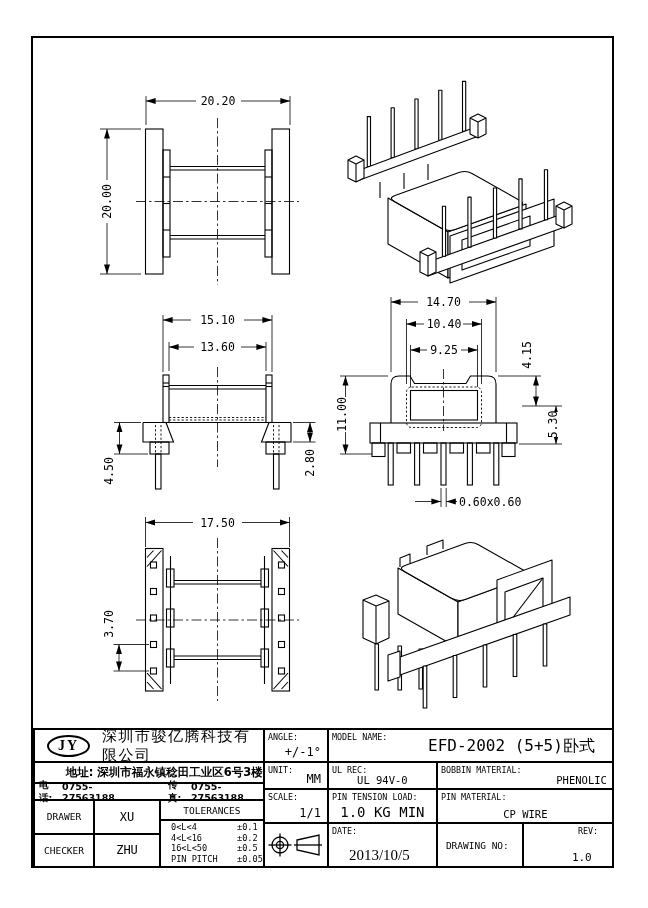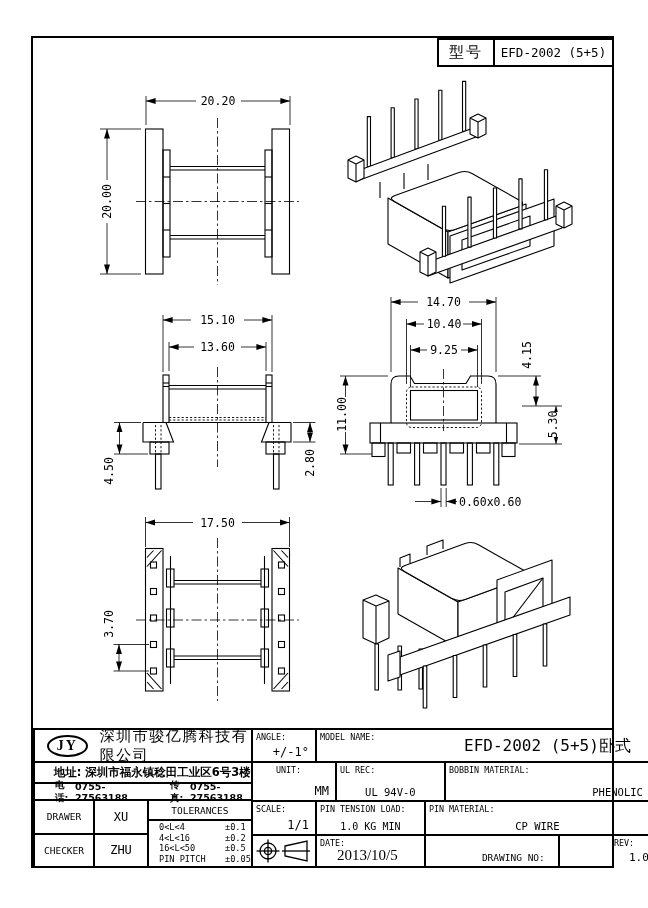--- a/index.html
+++ b/index.html
@@ -21,48 +21,48 @@
   .tb *{box-sizing:border-box;}
   .tb-left{width:279px;border-right:2px solid #000;display:flex;flex-direction:column;}
   .company-row{height:33px;border-bottom:2px solid #000;display:flex;align-items:center;}
   .logo{width:52px;height:22px;border:2px solid #000;border-radius:50%;margin-left:12px;
         display:flex;align-items:center;justify-content:center;
         font-family:"Liberation Serif",serif;font-weight:bold;font-size:14px;letter-spacing:2px;}
   .cname{margin-left:12px;font-family:"DejaVu Sans",sans-serif;font-size:15px;letter-spacing:1.5px;font-weight:500;}
   .addr-row{height:21px;border-bottom:2px solid #000;display:flex;align-items:center;
         font-family:"DejaVu Sans",sans-serif;font-size:11.5px;font-weight:600;padding-left:4px;justify-content:flex-end;}
   .phone-row{height:17px;border-bottom:2px solid #000;display:flex;align-items:center;
-        font-family:"DejaVu Sans",sans-serif;font-size:9.5px;font-weight:700;padding-left:20px;}
+        font-family:"DejaVu Sans",sans-serif;font-size:9.5px;font-weight:700;padding-left:4px;}
   .phone-row .fax{margin-left:34px;}
   .tb-left-bottom{flex:1;display:flex;}
   .col-sign{width:60px;border-right:2px solid #000;display:flex;flex-direction:column;}
-  .col-sign2{width:54px;border-right:2px solid #000;display:flex;flex-direction:column;}
+  .col-sign2{width:66px;border-right:2px solid #000;display:flex;flex-direction:column;}
   .sig-cell{flex:1;display:flex;align-items:center;justify-content:center;font-size:9.5px;}
   .sig-cell.topc{border-bottom:2px solid #000;}
   .col-sign2 .sig-cell{font-size:12px;}
   .col-tol{flex:1;display:flex;flex-direction:column;}
   .tol-head{height:20px;border-bottom:2px solid #000;display:flex;align-items:center;justify-content:center;font-size:9.5px;}
   .tol-body{flex:1;padding:1px 0 0 10px;font-size:8.6px;line-height:10.6px;}
   .tol-row{display:flex;}
   .tol-row .trange{width:66px;}
   .tb-right{flex:1;display:flex;flex-direction:column;}
   .tr-row{display:flex;border-bottom:2px solid #000;}
   .tr-row:last-child{border-bottom:none;flex:1;}
-  .r1{height:33px;} .r2{height:40px;padding-left:20px;} .r3{height:34px;}
+  .r1{height:33px;} .r2{height:27px;} .r3{height:34px;}
   .cell{position:relative;border-right:2px solid #000;}
   .cell:last-child{border-right:none;}
   .cell .lbl{position:absolute;left:3px;top:2px;font-size:8.4px;white-space:nowrap;}
   .cell .val{position:absolute;left:0;right:6px;bottom:2px;text-align:right;font-size:12px;white-space:nowrap;}
   .cell .val.center{text-align:center;right:0;}
-  .w-a{width:64px;} .w-b{width:109px;} .w-c{flex:1;} .w-d{width:86px;margin-left:48px;} .w-e{width:41px;flex:none;margin-left:48px;}
+  .w-a{width:64px;} .w-b{width:109px;} .w-c{flex:1;} .w-d{width:86px;} .w-e{width:41px;flex:none;margin-left:48px;}
   .model-cell .val{font-size:16px;right:18px;bottom:4px;}
   .date-cell .val{font-family:"Liberation Serif",serif;font-size:15px;text-align:center;}
   .dno-cell .val{font-size:9.5px;top:16px;bottom:auto;text-align:center;right:0;}
   .rev-cell .lbl{left:6px;}
-  .rev-cell .val{text-align:right;right:0;font-size:11px;}
+  .rev-cell .val{text-align:left;right:0;font-size:11px;}
   .proj-cell{display:flex;align-items:center;justify-content:center;}
 
   
   .g{stroke:#000;stroke-width:1.1;fill:none;}
   .gf{stroke:#000;stroke-width:1.1;fill:#fff;}
   .dl,.xl{stroke:#000;stroke-width:0.8;fill:none;}
   .cl{stroke:#000;stroke-width:0.8;fill:none;stroke-dasharray:10 3 2.5 3;}
   .hl{stroke:#000;stroke-width:0.9;fill:none;stroke-dasharray:2.2 2;}
   .dim{font-family:"DejaVu Sans Mono",monospace;font-size:11.5px;fill:#000;stroke:none;}
 </style>
@@ -315,24 +315,20 @@
       <polygon class="gf" points="400,657 570,597 570,615 400,675"></polygon>
       <path class="gf" d="M388,655 L400,651 V677 L388,681 Z"></path>
       <rect class="gf" x="423.2" y="666" width="3.6" height="42"></rect>
       <rect class="gf" x="453.2" y="655.5" width="3.6" height="42"></rect>
       <rect class="gf" x="483.2" y="645" width="3.6" height="42"></rect>
       <rect class="gf" x="513.2" y="634.5" width="3.6" height="42"></rect>
       <rect class="gf" x="543.2" y="624" width="3.6" height="42"></rect>
     </g>
   </svg>
 
-  <div class="model-box">
-    <div class="mlabel">型号</div>
-    <div class="mvalue">EFD-2002 (5+5)</div>
-  </div>
 
   <div class="tb">
     <div class="tb-left">
       <div class="company-row">
         <div class="logo">JY</div>
         <div class="cname">深圳市骏亿腾科技有限公司</div>
       </div>
       <div class="addr-row">
         <span>地址:</span>&nbsp;<span>深圳市福永镇稔田工业区6号3楼</span>
       </div>
@@ -397,21 +393,21 @@
           <div class="val" style="font-size:10.5px;">PHENOLIC</div>
         </div>
       </div>
       <div class="tr-row r3">
         <div class="cell w-a">
           <div class="lbl">SCALE:</div>
           <div class="val">1/1</div>
         </div>
         <div class="cell w-b">
           <div class="lbl">PIN TENSION LOAD:</div>
-          <div class="val center" style="font-size:10px;margin-top:32px;">1.0 KG MIN</div>
+          <div class="val center" style="font-size:14px;margin-top:32px;">1.0 KG MIN</div>
         </div>
         <div class="cell w-c">
           <div class="lbl">PIN MATERIAL:</div>
           <div class="val center" style="font-size:10.5px;">CP WIRE</div>
         </div>
       </div>
       <div class="tr-row r4">
         <div class="cell w-a proj-cell">
           <svg width="58" height="30" viewBox="0 0 58 30">
             <g stroke="#000" stroke-width="1.3" fill="none">

